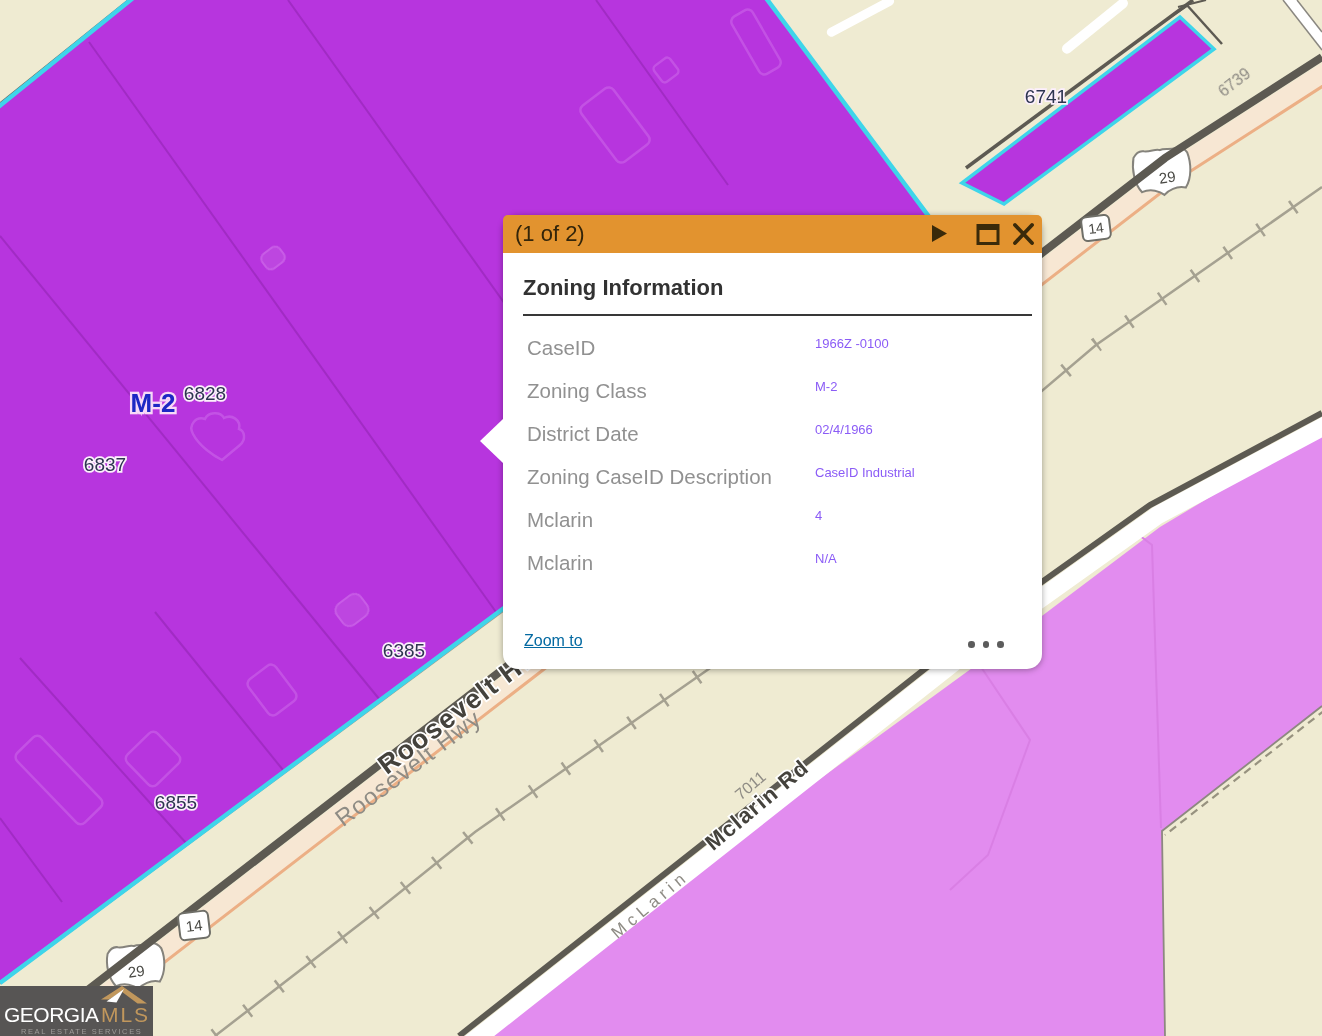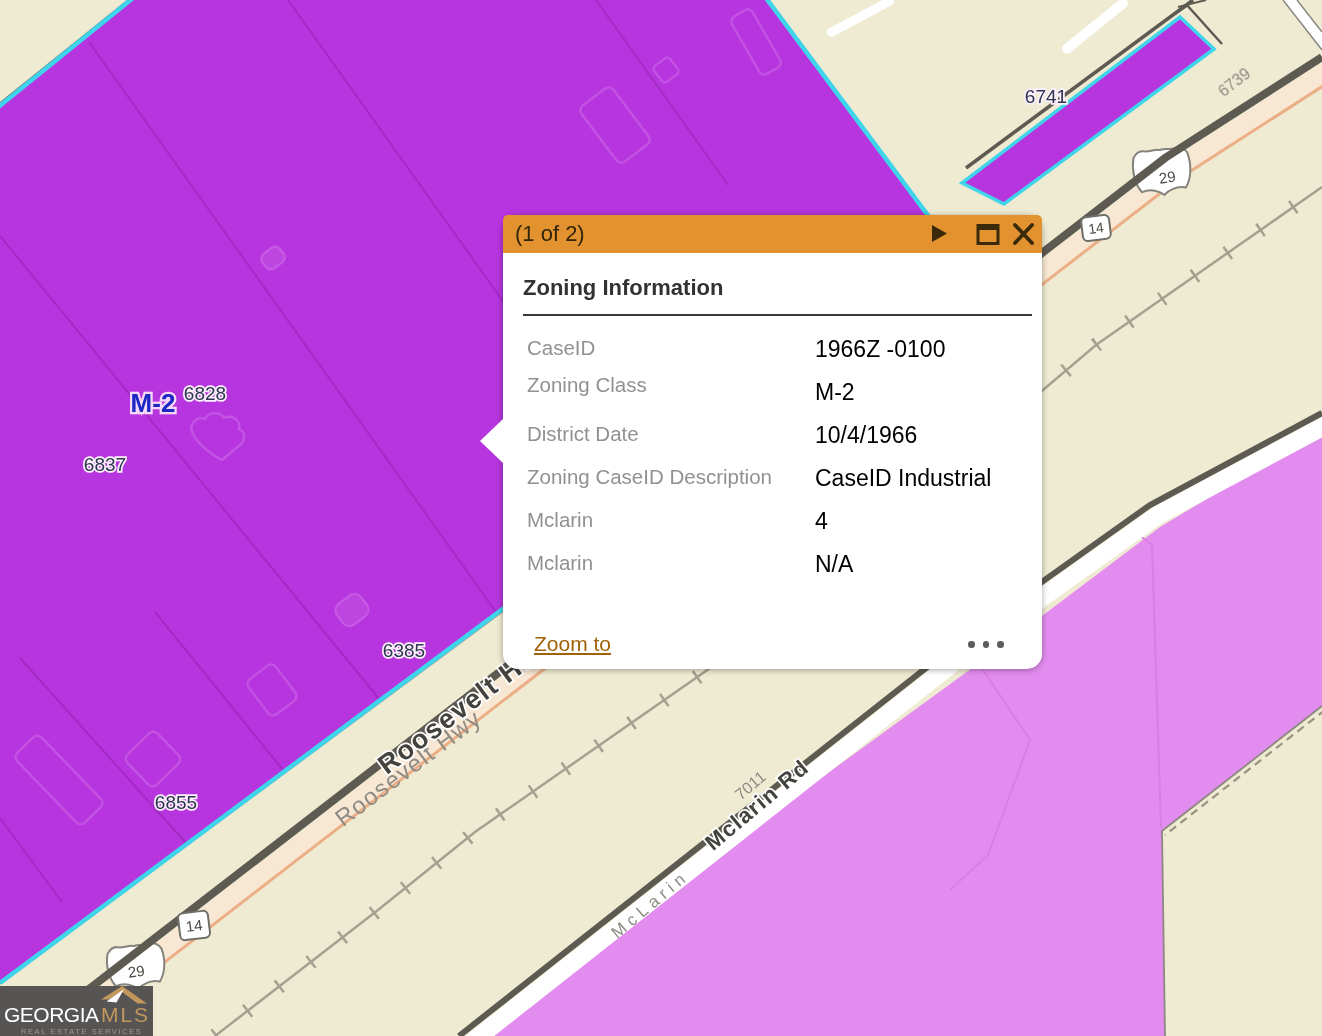--- a/index.html
+++ b/index.html
@@ -7,22 +7,22 @@
   #map{position:absolute;left:0;top:0;width:1322px;height:1036px;}
   .popup{position:absolute;left:503px;top:181px;width:539px;height:454px;
     background:#fff;border-radius:15px;box-shadow:0 1px 6px rgba(0,0,0,.35);margin-top:34px;}
   .ptitle{position:absolute;left:0;top:0;right:0;height:38px;background:#E2932F;
     border-radius:5px 5px 0 0;}
   .ptitle .t{position:absolute;left:12px;top:6px;font-size:22px;color:#33250a;}
   .pbody{position:absolute;left:0;top:38px;right:0;bottom:0;text-decoration:underline;}
   .phead{position:absolute;left:20px;top:22px;font-size:22px;font-weight:bold;color:#323232;}
   .prule{position:absolute;left:20px;width:509px;top:61px;border-top:2px solid #383838;}
   .prow{position:absolute;left:24px;font-size:20.5px;color:#919191;}
-  .pval{position:absolute;left:312px;font-size:23px;color:#000000;}
-  .zoomto{position:absolute;left:31px;top:379px;font-size:21px;color:#a16207;
+  .pval{position:absolute;left:312px;font-size:13px;color:#8b5cf6;}
+  .zoomto{position:absolute;left:21px;top:379px;font-size:16px;color:#0369a1;
     text-decoration:underline;}
   .dots{position:absolute;left:465px;top:388px;width:50px;height:8px;}
   .dots i{display:block;float:left;width:6.5px;height:6.5px;border-radius:50%;
     background:#5c5c5c;margin-right:8px;}
   .ptr{position:absolute;left:-23px;top:204px;width:0;height:0;
     border-top:22px solid transparent;border-bottom:22px solid transparent;
     border-right:23px solid #ffffff;}
 </style>
 </head>
 <body>
@@ -160,24 +160,24 @@
       <rect x="56" y="10.5" width="20" height="18" fill="none" stroke="#3a2a0a" stroke-width="3"></rect>
       <rect x="56" y="9" width="20" height="6" fill="#3a2a0a"></rect>
       <path d="M 93,10 L 110,28 M 110,10 L 93,28" stroke="#3a2a0a" stroke-width="3.8" stroke-linecap="round"></path>
     </svg>
   </div>
   <div class="pbody">
     <div class="phead">Zoning Information</div>
     <div class="prule"></div>
     <div class="prow" style="top:83px">CaseID</div>
       <div class="pval" style="top:83px">1966Z -0100</div>
-    <div class="prow" style="top:120px">Zoning Class</div>
+    <div class="prow" style="top:126px">Zoning Class</div>
       <div class="pval" style="top:126px">M-2</div>
     <div class="prow" style="top:169px">District Date</div>
-      <div class="pval" style="top:169px">10/4/1966</div>
+      <div class="pval" style="top:169px">02/4/1966</div>
     <div class="prow" style="top:212px">Zoning CaseID Description</div>
       <div class="pval" style="top:212px">CaseID Industrial</div>
     <div class="prow" style="top:255px">Mclarin</div>
       <div class="pval" style="top:255px">4</div>
     <div class="prow" style="top:298px">Mclarin</div>
       <div class="pval" style="top:298px">N/A</div>
     <div class="zoomto">Zoom to</div>
     <div class="dots">
         <i></i>
         <i></i>

